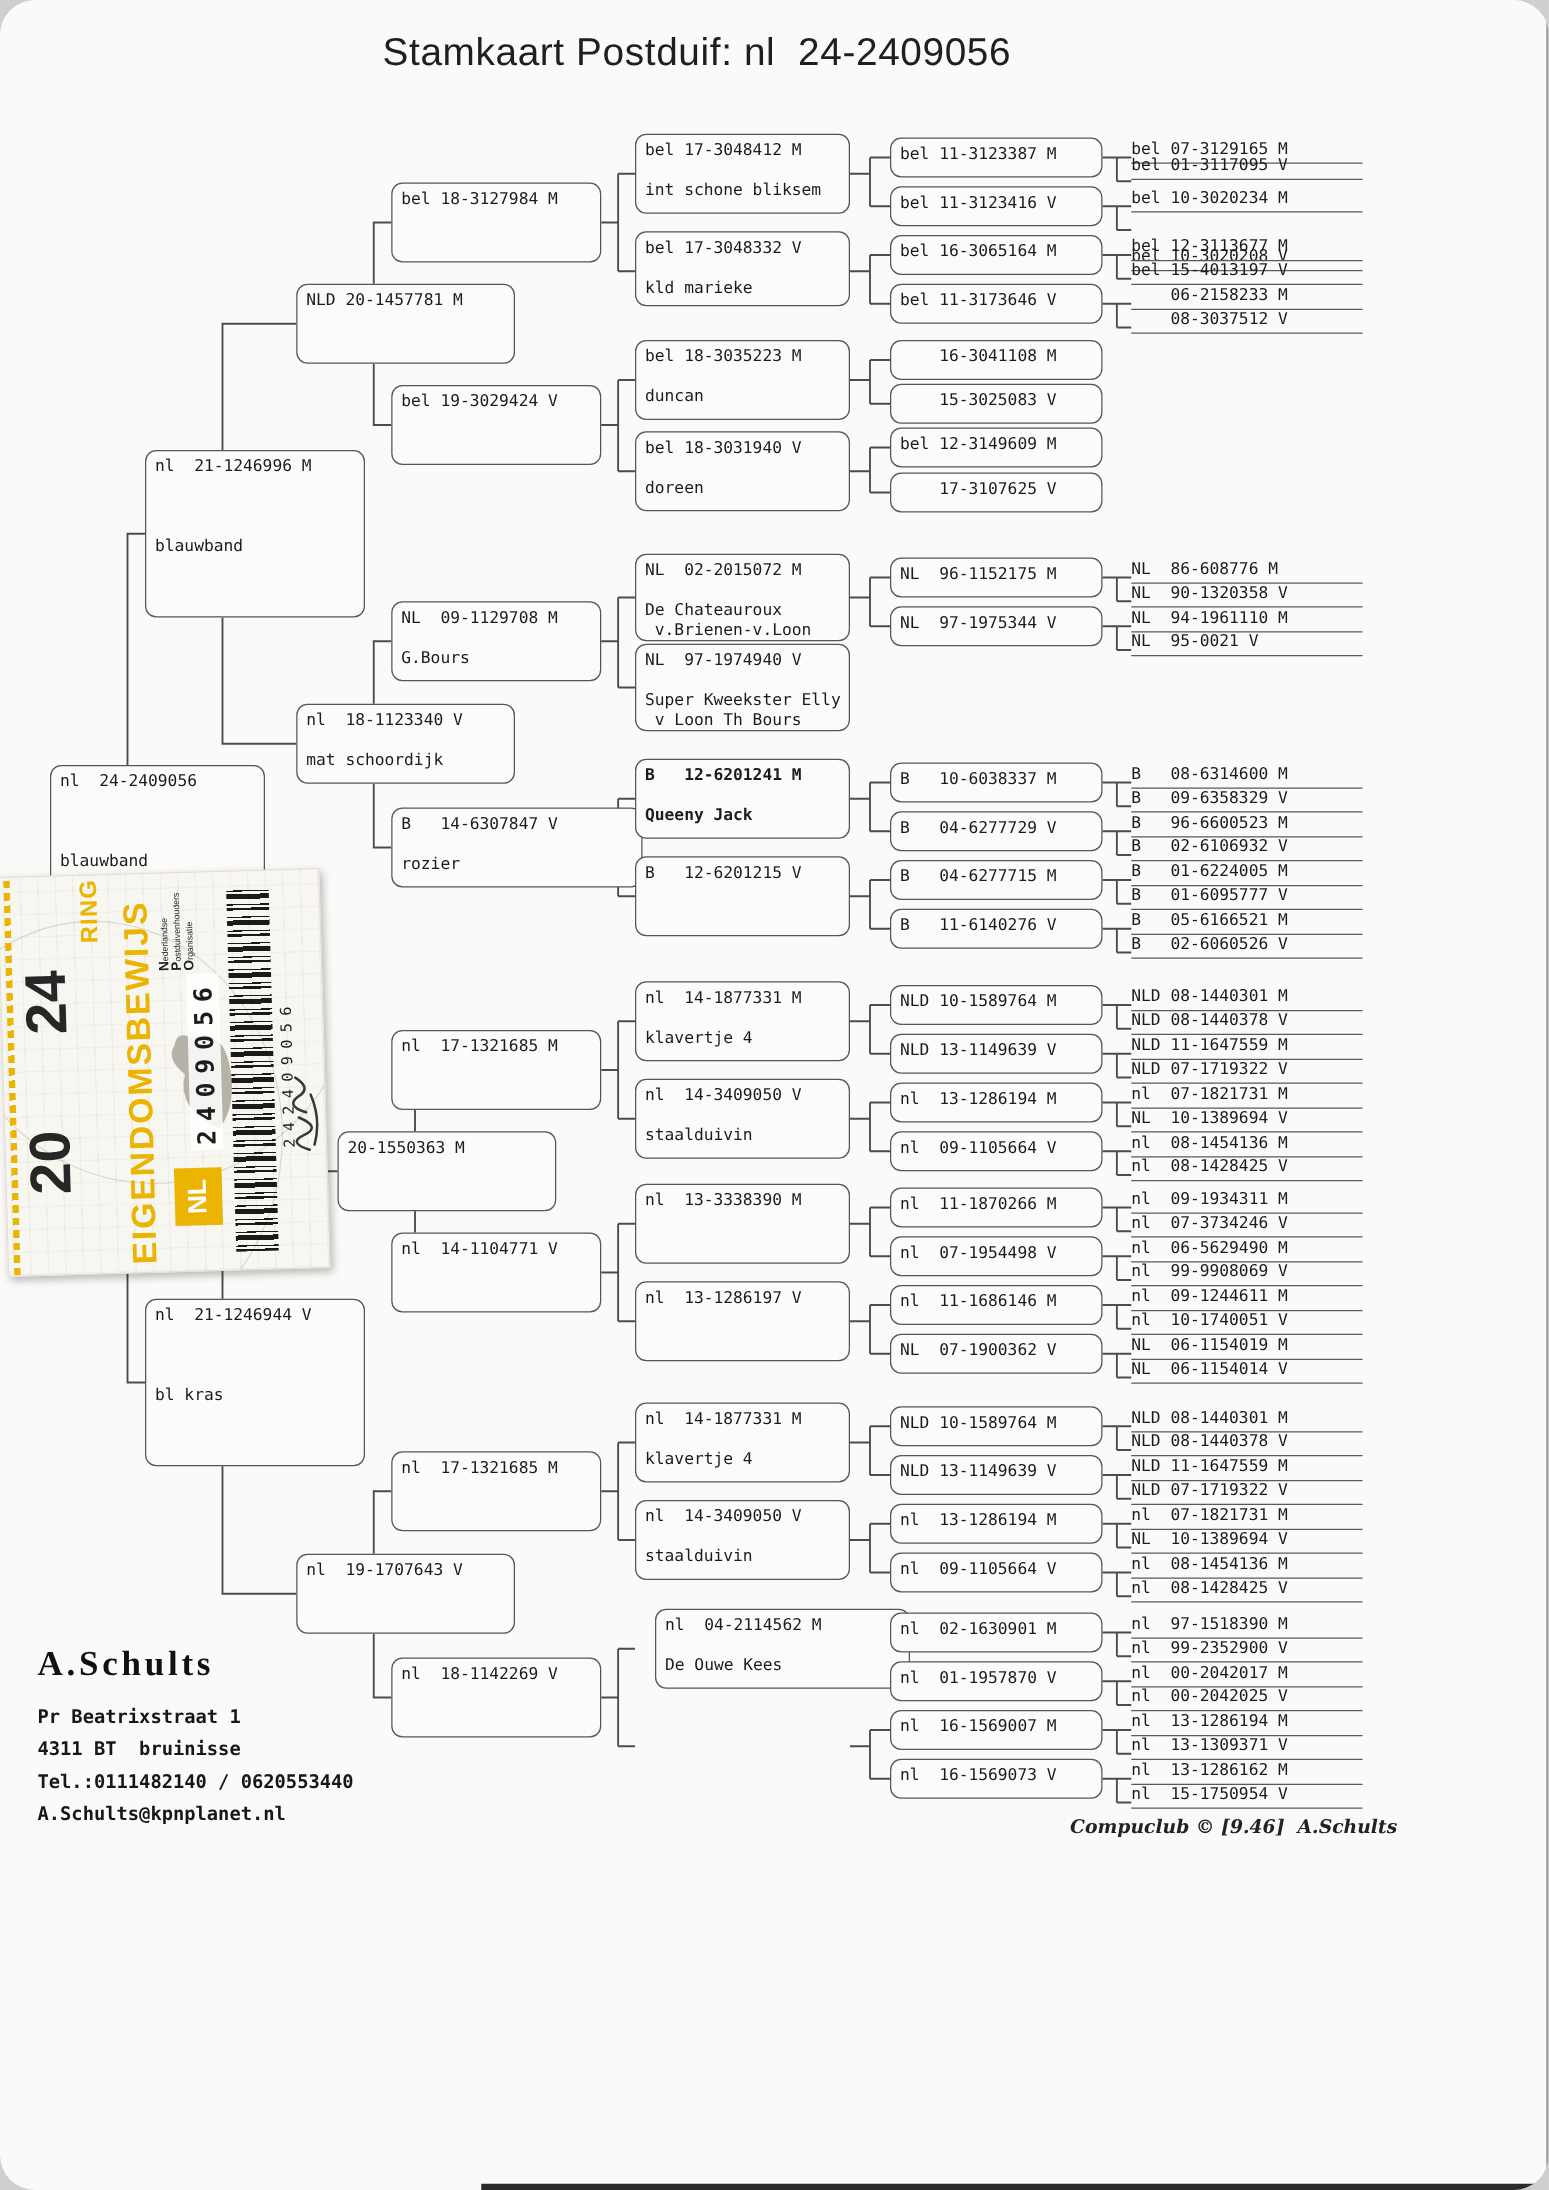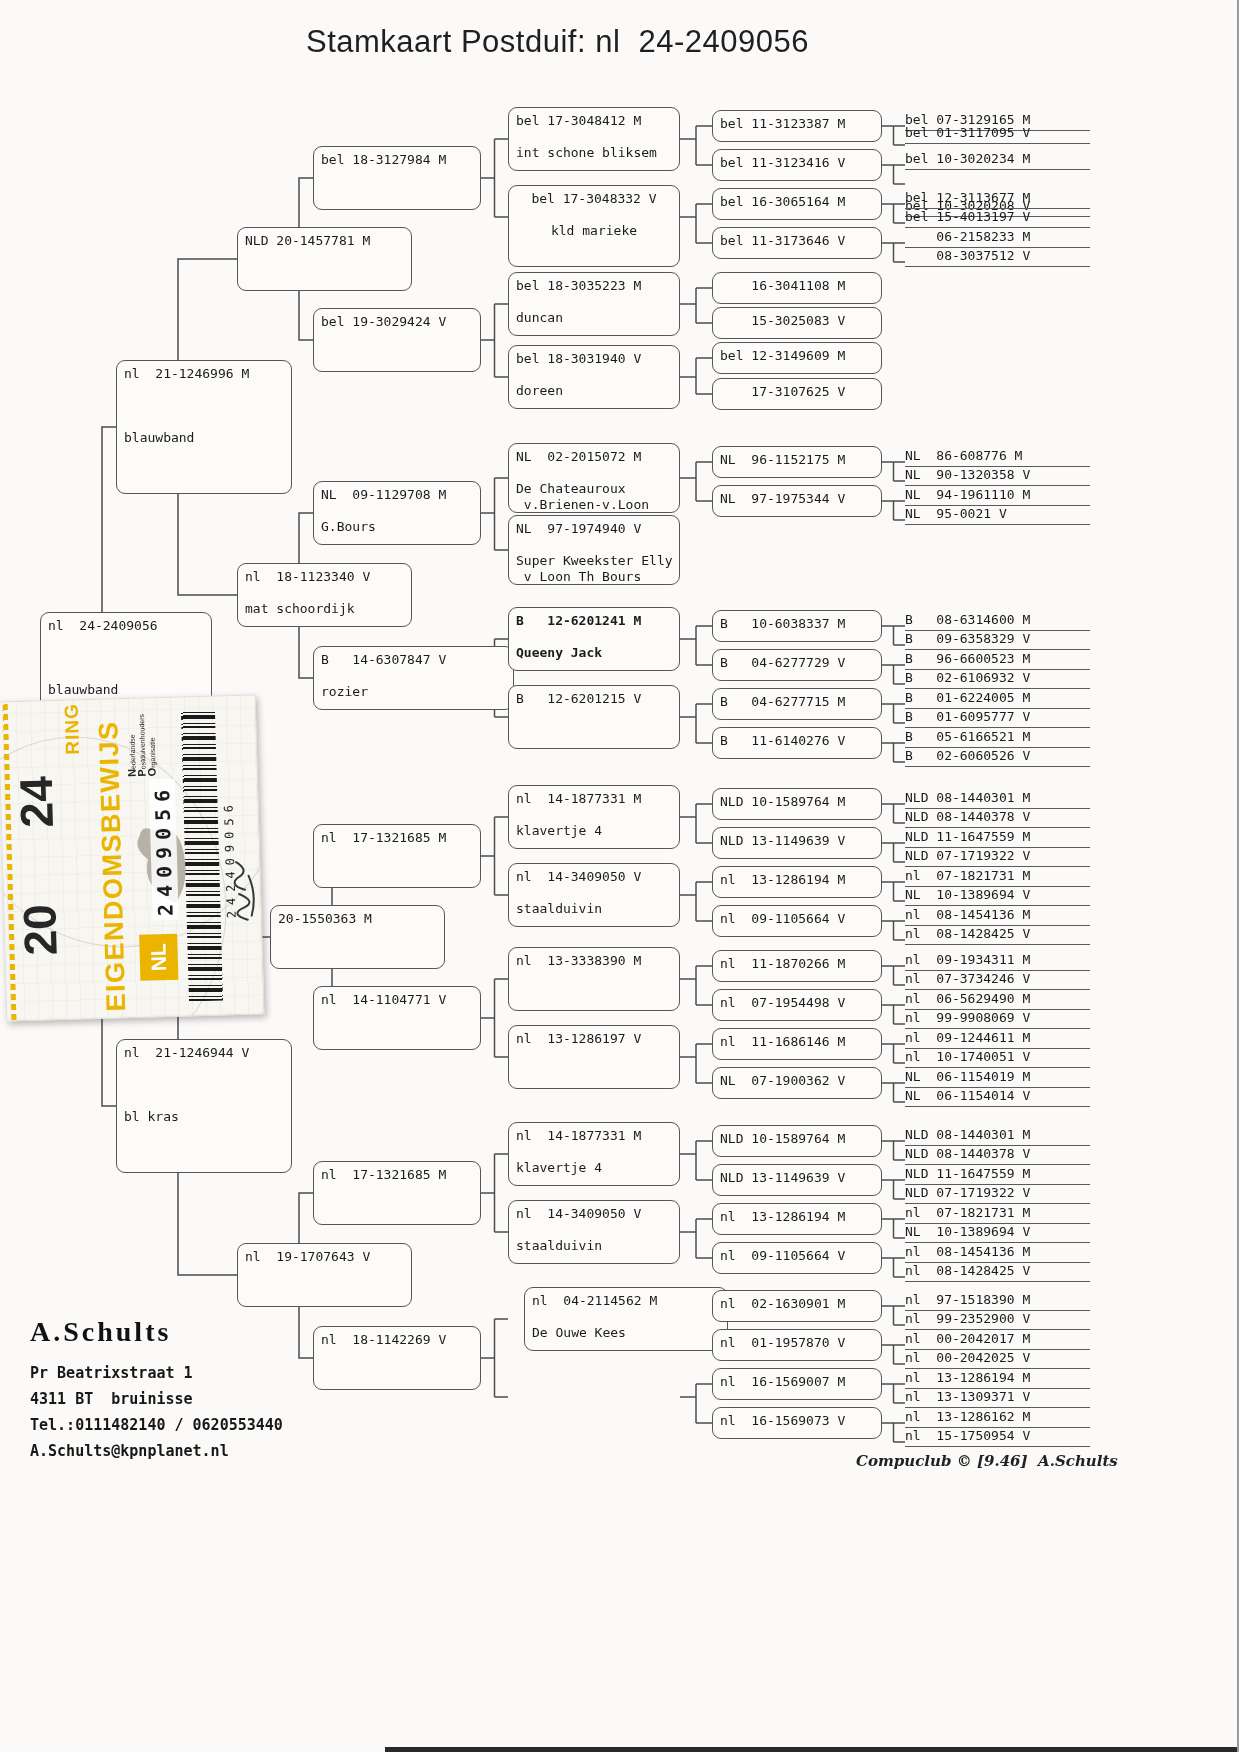--- a/index.html
+++ b/index.html
@@ -1,17 +1,17 @@
 <!DOCTYPE html>
 <html><head>
 <meta charset="utf-8">
 <style>
   html,body{margin:0;padding:0;background:#cfcfcf;}
   .page{position:relative;width:1239px;height:1752px;background:#fbfaf8;overflow:hidden;
-        font-family:"DejaVu Sans Mono",monospace;}
+        font-family:"DejaVu Sans Mono",monospace;border-radius:28px;}
   .title{position:absolute;top:24px;left:0;width:1115px;text-align:center;z-index:3;
          font-family:"Liberation Sans",sans-serif;font-size:31px;color:#1f1f1f;white-space:pre;letter-spacing:.5px;}
   svg.connectors{position:absolute;left:0;top:0;z-index:1;}
   svg.connectors path{stroke:#4c4c4c;stroke-width:1.5;fill:none;}
   .node{position:absolute;border:1.5px solid #565656;border-radius:9px;background:#fcfbf9;
         padding:5px 7px;box-sizing:border-box;z-index:2;}
   .nline{font-size:13px;line-height:16px;white-space:pre;color:#1b1b1b;min-height:16px;}
   .entry{position:absolute;height:19px;border-bottom:1.5px solid #5a5a5a;z-index:2;box-sizing:border-box;}
   .entry .nline{line-height:16px;}
   
@@ -173,21 +173,21 @@
       <div class="nline">nl  17-1321685 M</div>
     </div>
     <div class="node" style="left: 313px; top: 1326px; width: 168px; height: 64px;">
       <div class="nline">nl  18-1142269 V</div>
     </div>
     <div class="node" style="left: 508px; top: 107px; width: 172px; height: 64px;">
       <div class="nline">bel 17-3048412 M</div>
       <div class="nline"></div>
       <div class="nline">int schone bliksem</div>
     </div>
-    <div class="node" style="left: 508px; top: 185px; width: 172px; height: 82px; text-align: center;">
+    <div class="node" style="left: 508px; top: 185px; width: 172px; height: 60px;">
       <div class="nline">bel 17-3048332 V</div>
       <div class="nline"></div>
       <div class="nline">kld marieke</div>
     </div>
     <div class="node" style="left: 508px; top: 272px; width: 172px; height: 64px;">
       <div class="nline">bel 18-3035223 M</div>
       <div class="nline"></div>
       <div class="nline">duncan</div>
     </div>
     <div class="node" style="left: 508px; top: 345px; width: 172px; height: 64px;">

